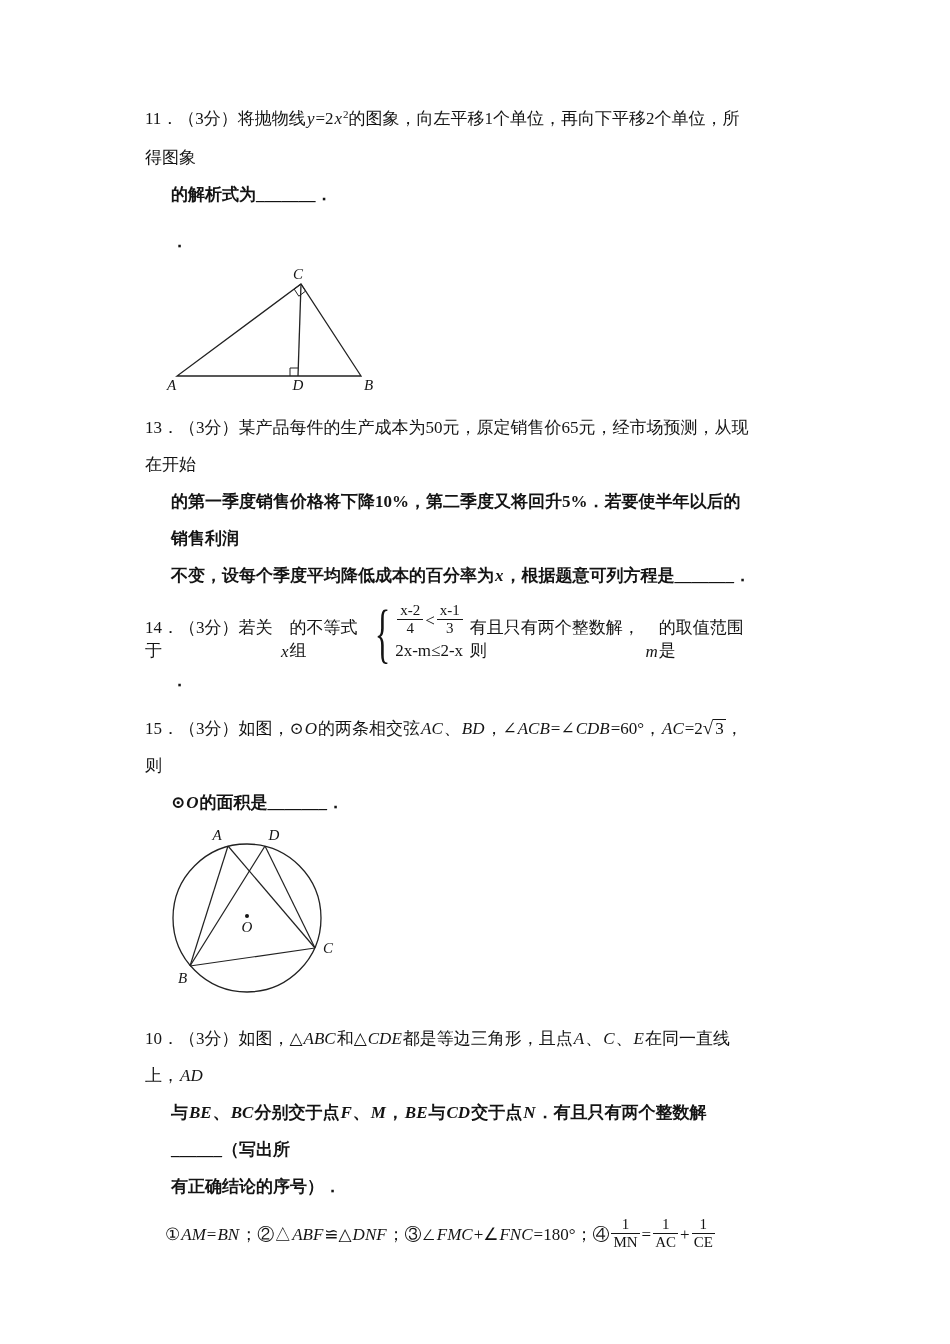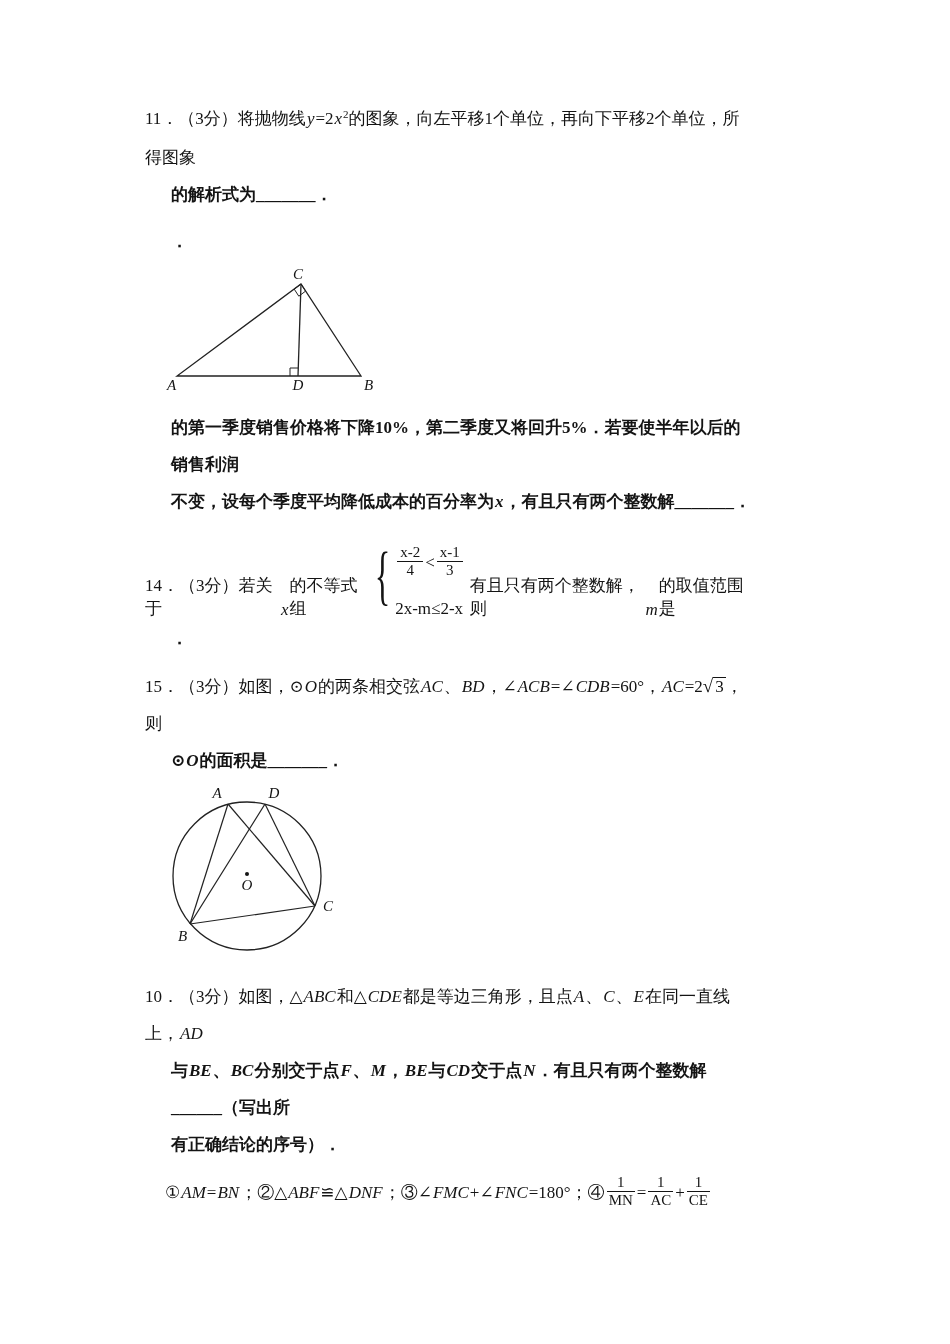--- a/index.html
+++ b/index.html
@@ -6,35 +6,35 @@
   html,body { background:#ffffff; }
   body {
     width: 950px; height: 1344px;
     font-family: "Liberation Serif", "DejaVu Serif", serif;
     font-size: 17px; color: #141414;
   }
   .page { position: relative; width: 869px; height: 1344px; padding: 100px 115px 20px 145px; overflow: hidden; background:#fff; }
   .q { margin-bottom: 10px; }
   .line { line-height: 37px; min-height: 37px; }
   .indent { padding-left: 26px; font-weight: bold; }
-  .indent-sm { padding-left: 20px; }
+  .indent-sm { padding-left: 20px; font-family: Liberation Serif, serif; }
   .flexline { display: flex; align-items: flex-end; flex-wrap: nowrap; }
   .opts { margin-top: 6px; line-height: 48px; }
   .it { font-style: italic; padding: 0 1px; }
   .sup { font-size: 11px; position: relative; top: -6px; }
   .frac { display: inline-block; vertical-align: middle; text-align: center; line-height: 1.15; font-size: 15px; margin: 0 2px; position: relative; top: -2px; }
   .frac .num { display: block; border-bottom: 1px solid #141414; padding: 0 3px; }
   .frac .den { display: block; padding: 0 2px; }
   .sqrt { display: inline-block; white-space: nowrap; }
   .sqrt .rad { display: inline-block; font-size: 19px; }
   .sqrt .rv { display: inline-block; border-top: 1px solid #141414; padding: 0 2px; line-height: 1.1; }
   .sys { display: inline-flex; align-items: center; margin: 0 5px; }
   .sys .brace { display: inline-block; font-size: 36px; transform: scaleY(1.8) scaleX(0.9); line-height: 1; margin-right: 4px; font-weight: 400; }
   .sys .rows { display: inline-flex; flex-direction: column; align-items: flex-start; }
-  .sys .row { line-height: 1.3; white-space: nowrap; margin-top: 16px; }
+  .sys .row { line-height: 1.3; white-space: nowrap; }
   .figure { position: relative; }
   .fig12 { margin: 6px 0 10px 20px; width: 212px; }
   .fig15 { margin: 8px 0 16px 24px; width: 186px; }
   svg text { font-family: "Liberation Serif", "DejaVu Serif", serif; font-style: italic; font-size: 15px; fill: #141414; }
 </style>
 </head>
 <body>
 
 <div class="page">
 
@@ -53,22 +53,23 @@
         <path d="M125,110 L125,102 L133,102" fill="none" stroke="#222" stroke-width="1"></path>
         <text x="133" y="13" text-anchor="middle">C</text>
         <text x="2" y="124">A</text>
         <text x="199" y="124">B</text>
         <text x="133" y="124" text-anchor="middle">D</text>
       </svg>
     </div>
   </section>
 
   <section class="q">
+    <div class="line"><span>13．（3分）某产品每件的生产成本为50元，原定销售价65元，经市场预测，从现在开始</span></div>
     <div class="line indent"><span>的第一季度销售价格将下降10%，第二季度又将回升5%．若要使半年以后的销售利润</span></div>
-    <div class="line indent"><span>不变，设每个季度平均降低成本的百分率为</span><span class="it">x</span><span>，有且只有两个整数解</span><span>_______</span><span>．</span></div>
+    <div class="line indent"><span>不变，设每个季度平均降低成本的百分率为</span><span class="it">x</span><span>，根据题意可列方程是</span><span>_______</span><span>．</span></div>
   </section>
 
   <section class="q">
     <div class="flexline">
         <span>14．（3分）若关于</span>
         <span class="it">x</span>
         <span>的不等式组</span>
         <span class="sys">
           <span class="brace">{</span>
           <span class="rows">

